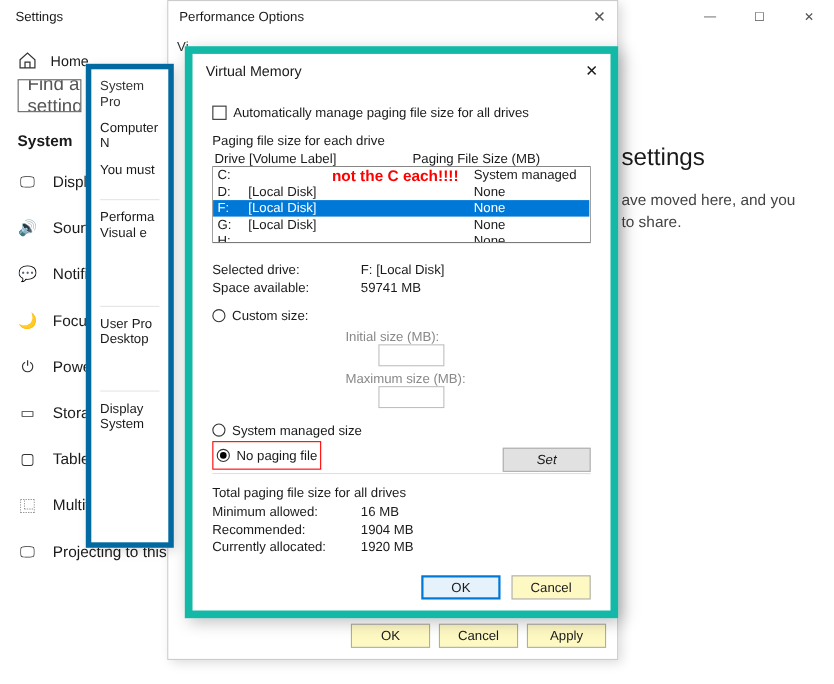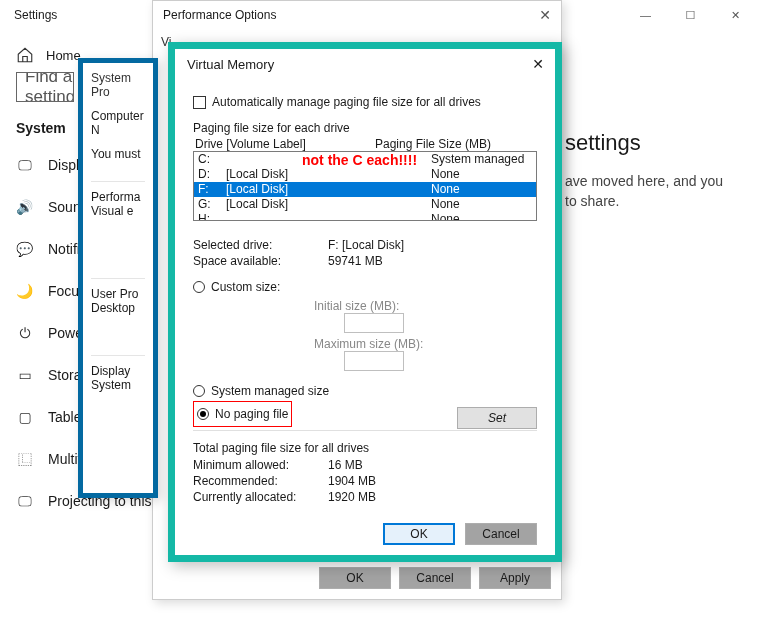--- a/index.html
+++ b/index.html
@@ -19,21 +19,21 @@
 .right-text { position: absolute; left: 565px; top: 130px; width: 180px; }
 .right-text h2 { font-size: 22px; font-weight: 400; margin: 0 0 16px; }
 .right-text p { font-size: 14px; color: #444; margin: 0; line-height: 1.4; }
 
 .perf-win { position: absolute; left: 152px; top: 0; width: 410px; height: 600px; background: #fff; border: 1px solid #ccc; box-shadow: 3px 3px 10px rgba(0,0,0,0.15); }
 .perf-titlebar { height: 28px; display: flex; align-items: center; padding-left: 10px; font-size: 12px; }
 .perf-titlebar .spacer { flex: 1; }
 .perf-titlebar .close { width: 32px; text-align: center; color: #555; font-size: 14px; }
 .perf-tabs { padding: 6px 0 0 8px; font-size: 12px; color: #333; }
 .perf-btns { position: absolute; bottom: 10px; right: 10px; display: flex; gap: 8px; }
-.wbtn { min-width: 72px; height: 22px; border: 1px solid #adadad; background: #a3a3a3; font-size: 12px; display: flex; align-items: center; justify-content: center; }
+.wbtn { min-width: 72px; height: 22px; border: 1px solid #adadad; background: #fef9c3; font-size: 12px; display: flex; align-items: center; justify-content: center; }
 
 .sysprop-win { position: absolute; left: 78px; top: 58px; width: 80px; height: 440px; background: #fff; border: 5px solid #0369a1; box-shadow: 3px 3px 10px rgba(0,0,0,0.15); padding: 8px; font-size: 12px; }
 .sysprop-win .spt { margin-bottom: 10px; }
 .sysprop-win .hdr { color: #333; }
 .sysprop-win .sec { margin-top: 20px; border-top: 1px solid #e5e5e5; padding-top: 8px; }
 
 .vm-win { position: absolute; left: 168px; top: 42px; width: 394px; height: 520px; background: #fff; border: 7px solid #14b8a6; box-shadow: 4px 4px 14px rgba(0,0,0,0.25); }
 .vm-titlebar { height: 30px; display: flex; align-items: center; padding: 0 4px 0 12px; font-size: 13px; }
 .vm-titlebar .spacer { flex: 1; }
 .vm-titlebar .close { width: 26px; height: 22px; display: flex; align-items: center; justify-content: center; font-size: 14px; }

